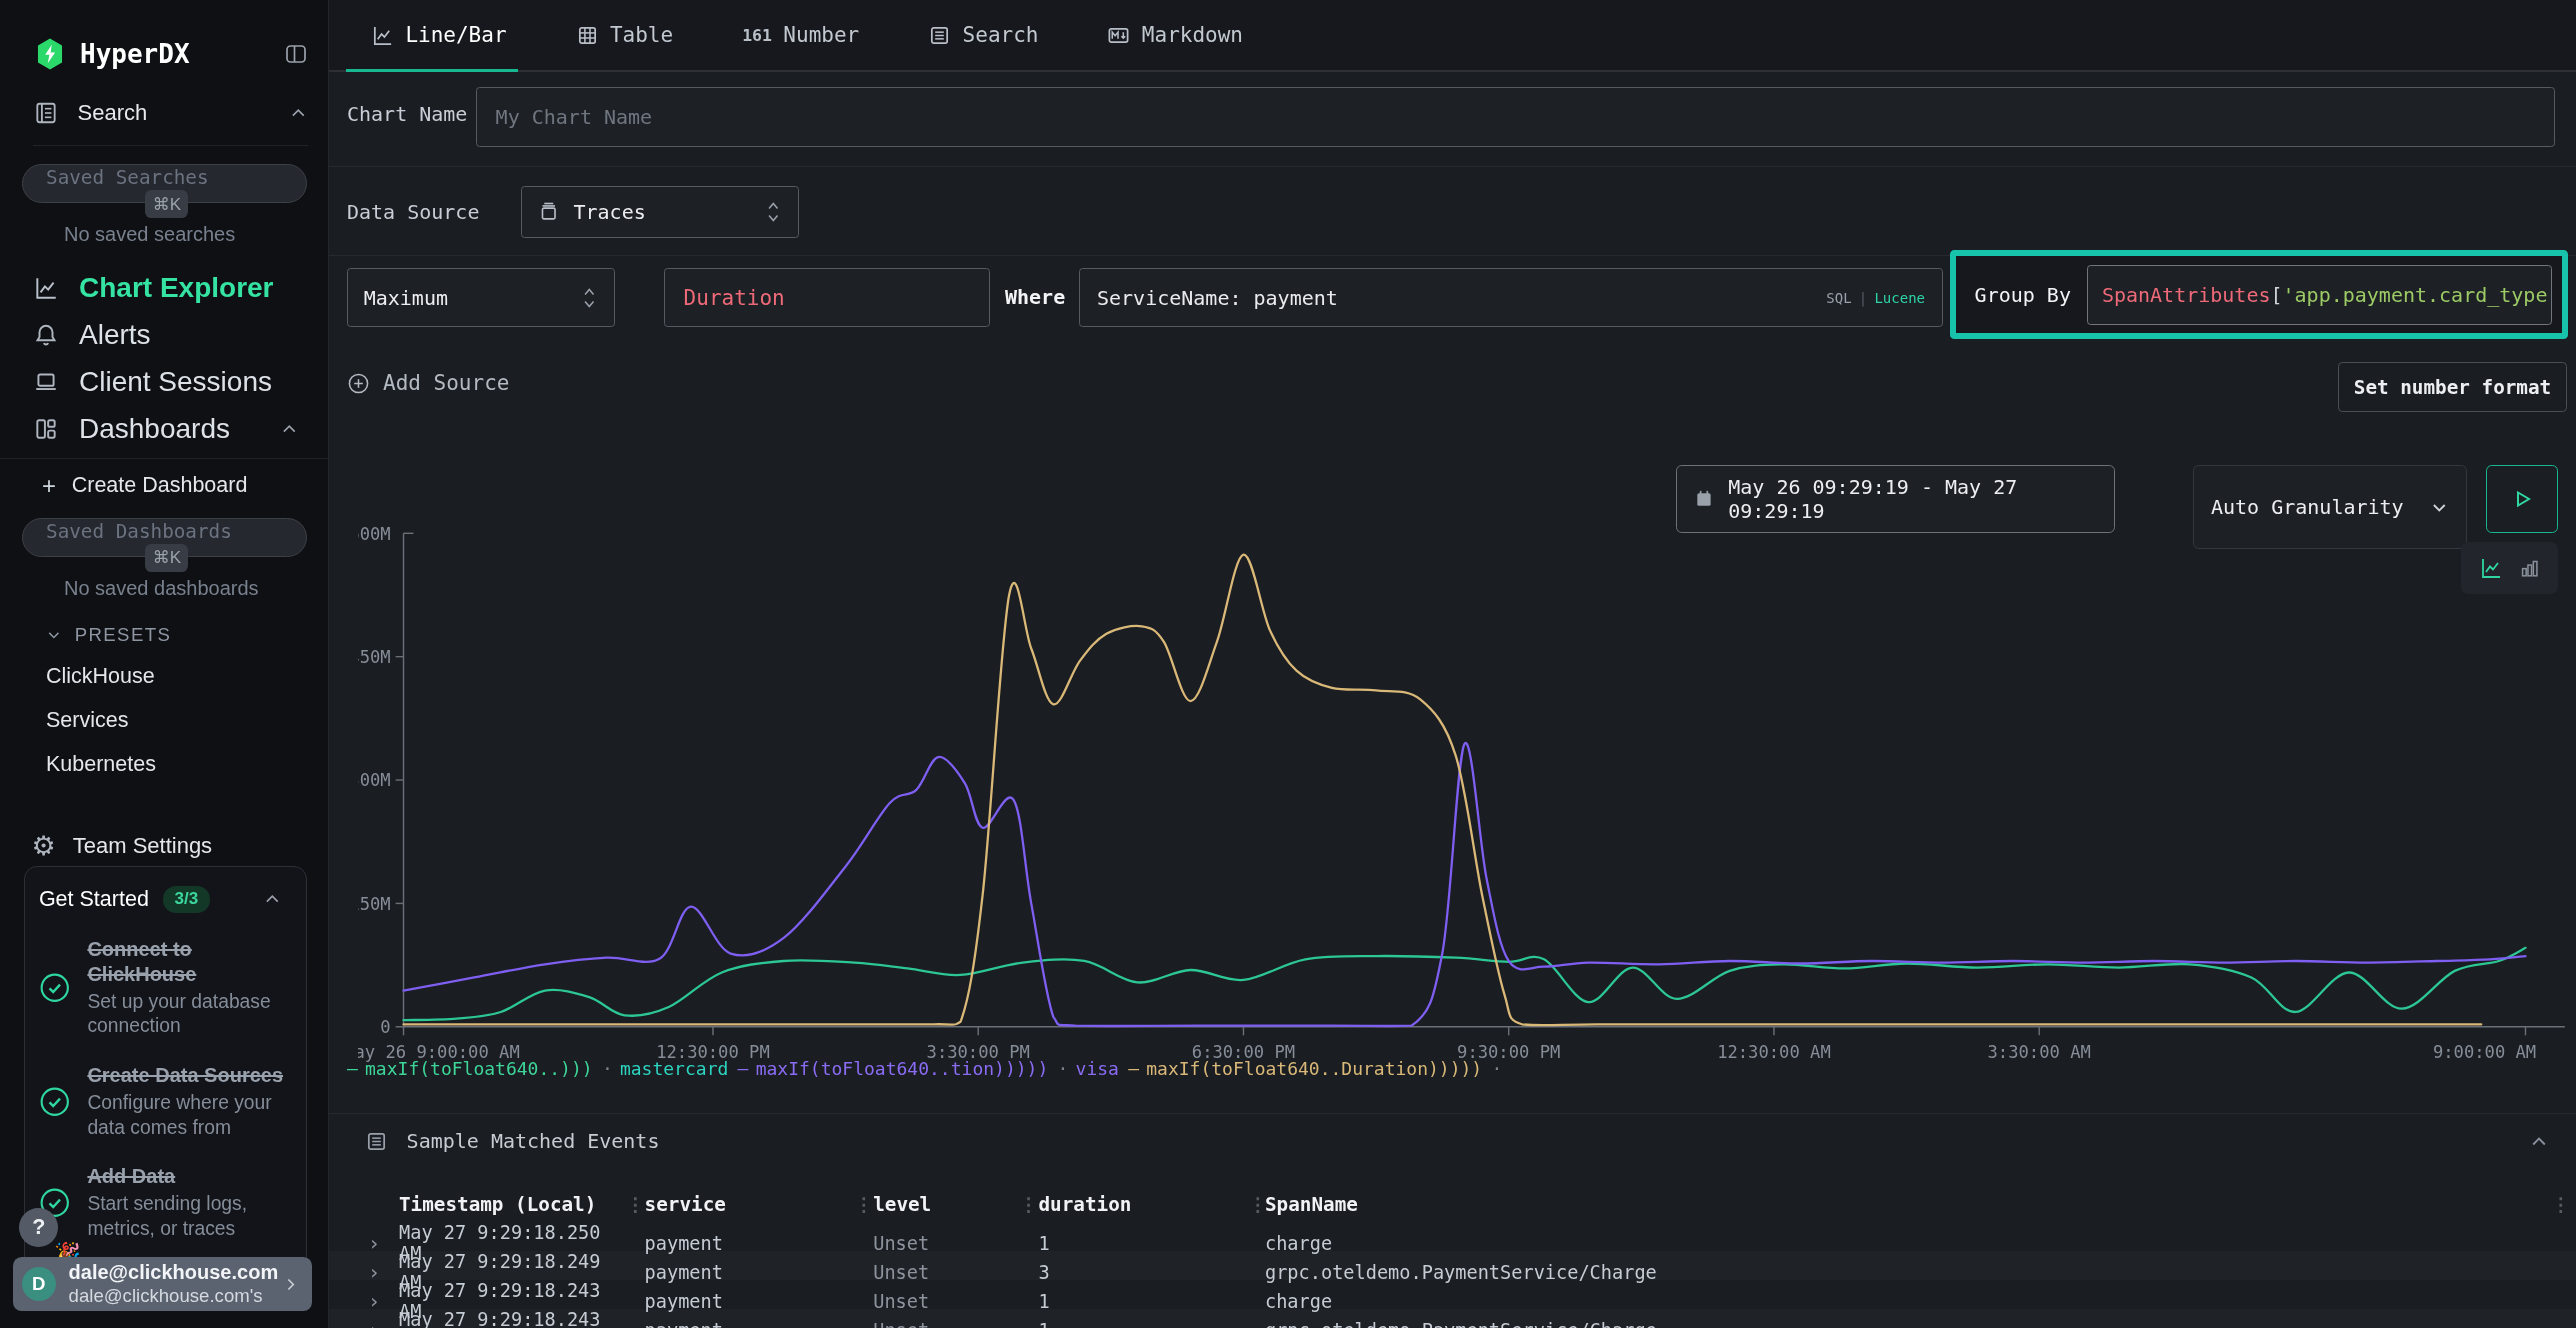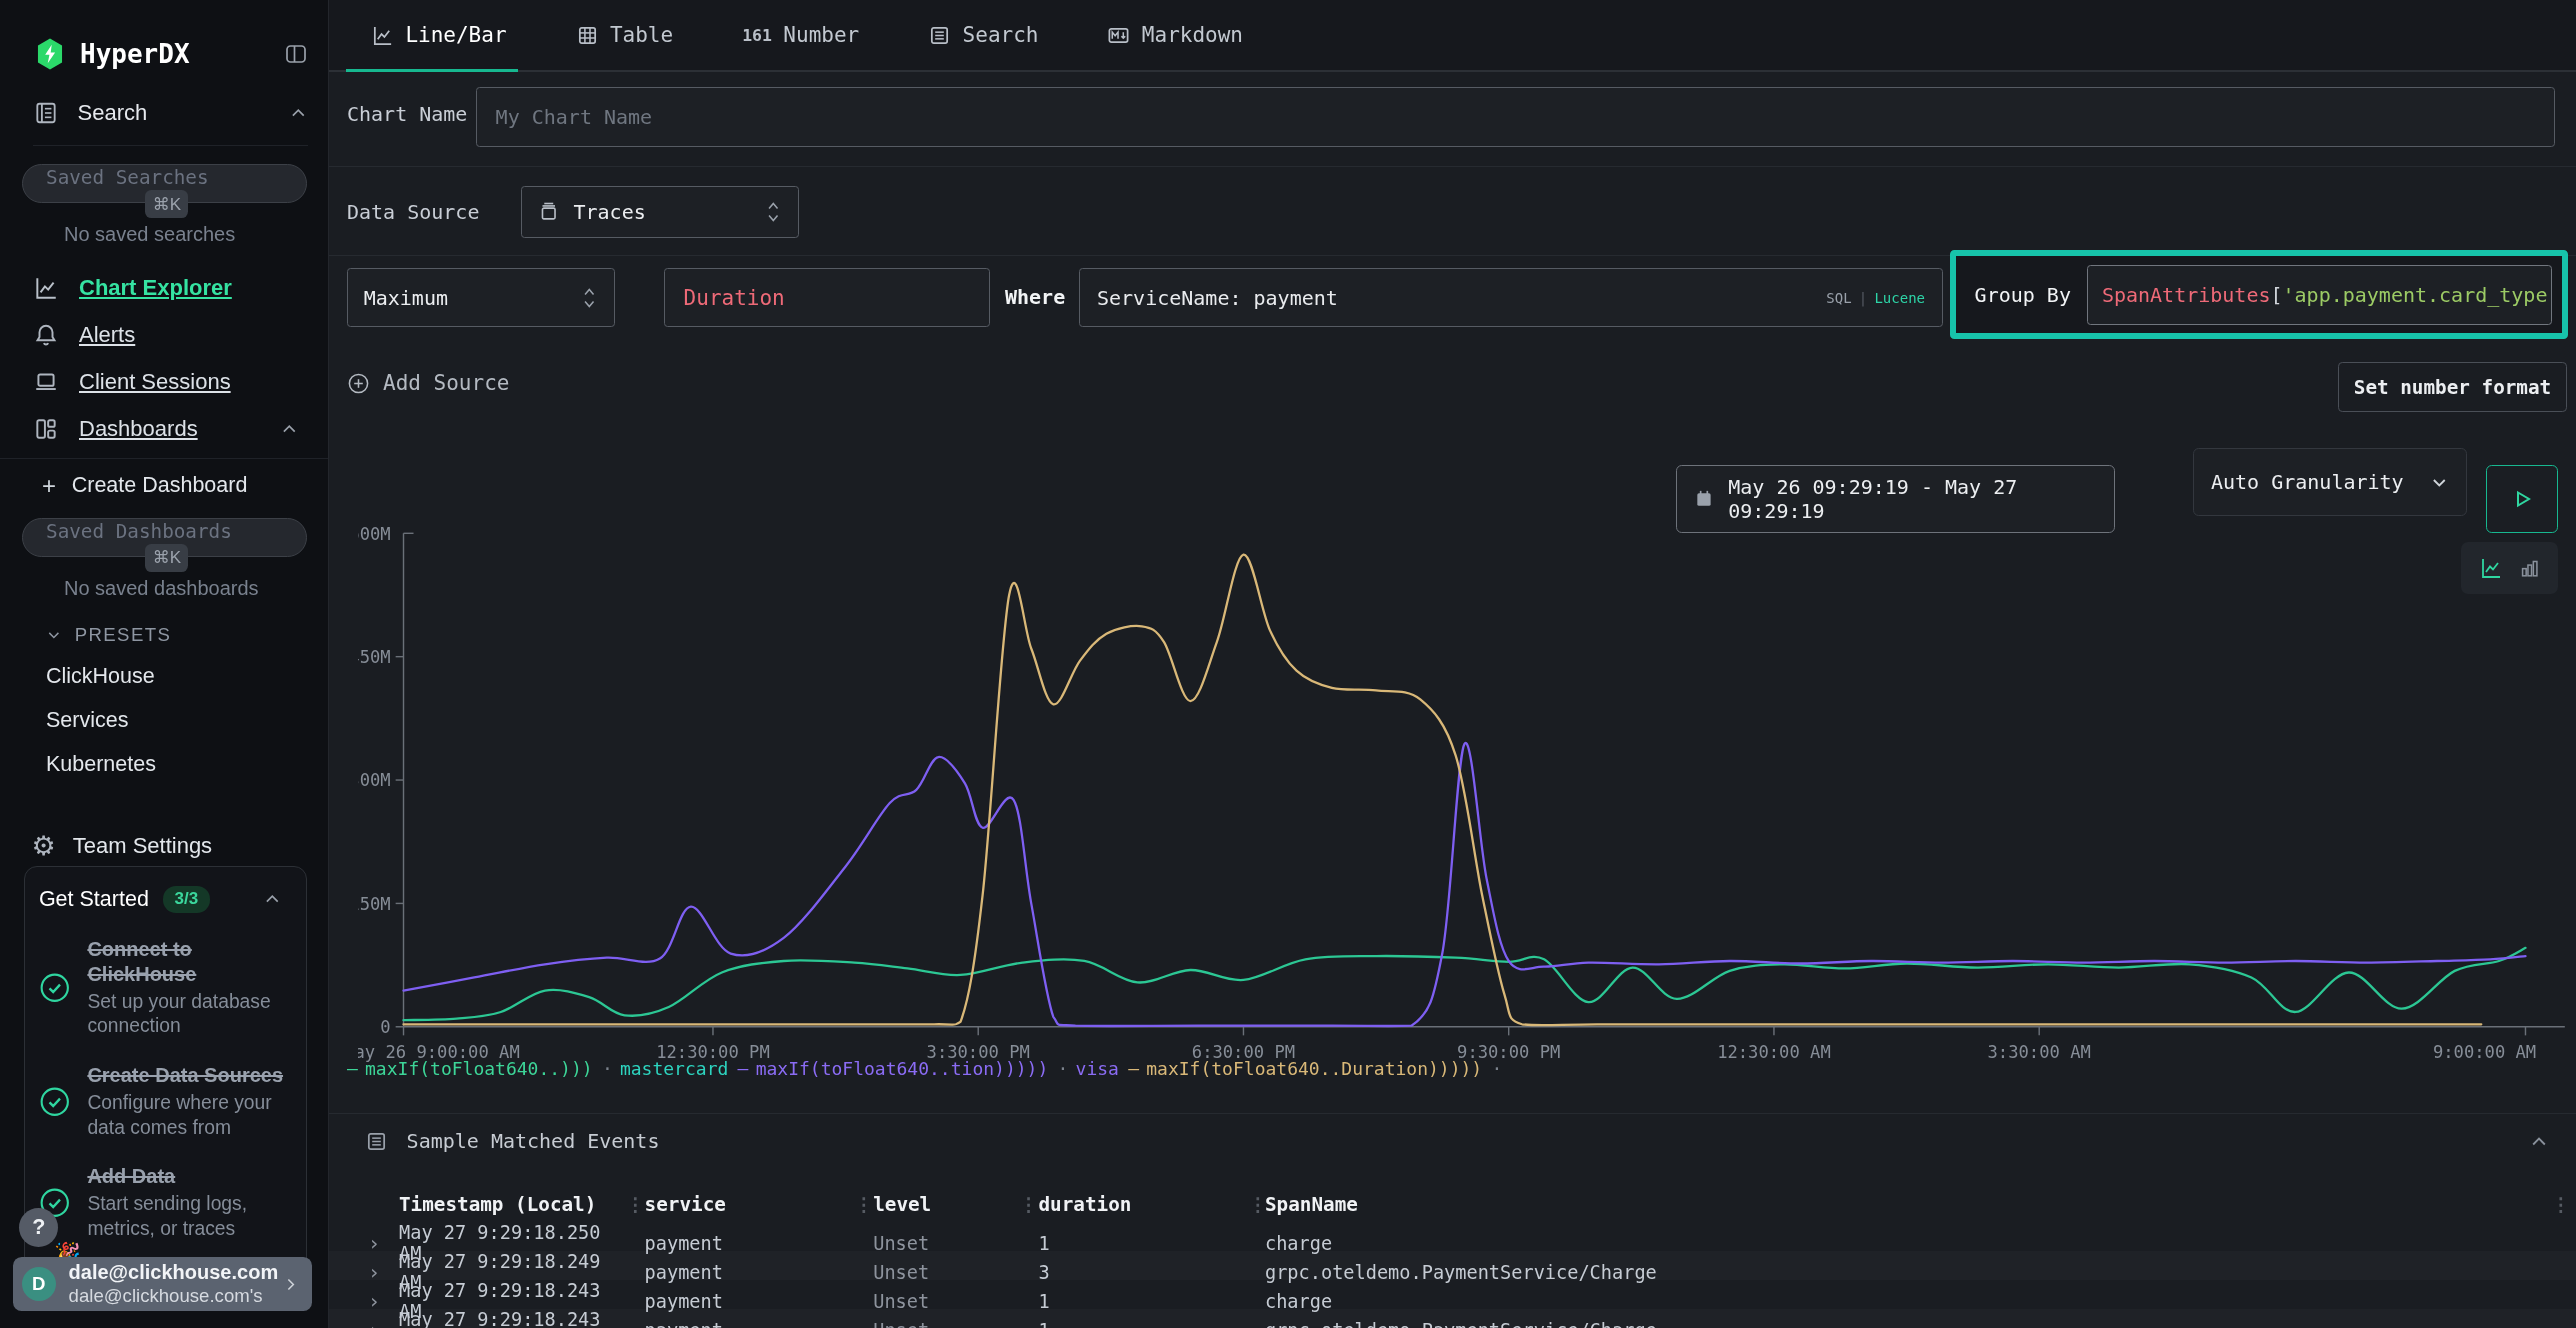--- a/index.html
+++ b/index.html
@@ -14,21 +14,21 @@
   .brand{font-family:"DejaVu Sans Mono",monospace;font-weight:bold;font-size:26px;color:#fff;margin-left:13px;flex:1;}
   .panel-ic{color:#9aa1ab;width:24px;height:24px;}
   .sec-head{display:flex;align-items:center;margin:29px 20px 0 33px;padding-bottom:18.6px;border-bottom:0.7px solid #1f2228;}
   .sec-head .lbl{font-size:22px;color:#e6e9ee;margin-left:18.6px;flex:1;}
   .pill{display:flex;align-items:center;background:#25282e;border:0.7px solid #3c4047;border-radius:20px;height:39px;margin:18.6px 21.5px 0 21.5px;padding:0 10px 0 15.7px;flex-direction:column;}
   .pill .ph{color:#6b7280;font-family:"DejaVu Sans Mono",monospace;font-size:19.3px;margin-left:11.4px;flex:1;background:none;border:none;outline:none;height:29px;}
   .pill input::placeholder{color:#6b7280;}
   .kbd{background:#383d45;color:#9ba2ac;border-radius:6.4px;font-size:17px;padding:3.6px 7.2px;}
   .empty-note{color:#79818e;font-size:20px;margin:20px 0 0 64px;}
   .nav{margin-top:18.6px;}
-  .nav-item{display:flex;align-items:center;height:47px;padding-left:33px;font-size:22px;color:#dde2e8;cursor:pointer;text-decoration:underline;}
+  .nav-item{display:flex;align-items:center;height:47px;padding-left:33px;font-size:28px;color:#dde2e8;cursor:pointer;}
   .nav-item .ic{width:26px;height:26px;color:#aeb5bf;margin-right:20px;flex:0 0 26px;}
   .nav-item.active{color:#35e3a2;font-weight:bold;}
   .nav-item.active .ic{color:#a9b0ba;}
   .nav-item .chev{margin-left:auto;margin-right:29px;color:#9aa1ab;width:18.6px;height:18.6px;}
   .side-div{border-top:0.7px solid #1f2228;margin:5.7px 0 0 0;}
   .create-dash{display:flex;align-items:center;height:44px;padding-left:42px;font-size:21.5px;color:#e3e7ec;margin-top:4.3px;}
   .create-dash .plus{font-size:24px;color:#cfd5dc;margin-right:15.7px;}
   .presets-row{display:flex;align-items:center;margin:24px 0 0 46px;color:#8e96a2;font-size:18.6px;letter-spacing:1.4px;}
   .presets-row .chev{width:15.7px;height:15.7px;margin-right:13px;color:#8e96a2;}
   .preset-item{font-size:21.5px;color:#e3e7ec;margin:18.6px 0 0 46px;cursor:pointer;}
@@ -380,21 +380,21 @@
     <div class="abs btn" style="left:2009px;top:362px;width:229px;height:50px">Set number format</div>
 
     <div class="abs datebox" style="left:1347px;top:465px;width:439px;height:68px">
       <svg class="ic" viewBox="0 0 24 24">
           <rect x="4" y="5.5" width="16" height="15" rx="2" fill="currentColor"></rect>
           <line x1="8" y1="2.5" x2="8" y2="7" stroke="currentColor" stroke-width="2"></line>
           <line x1="16" y1="2.5" x2="16" y2="7" stroke="currentColor" stroke-width="2"></line>
         </svg>
       <span>May 26 09:29:19 - May 27 09:29:19</span>
     </div>
-    <div class="abs gran" style="left:1864px;top:448px;width:274px;height:68px">
+    <div class="abs gran" style="left:1864px;top:465px;width:274px;height:84px">
       <span>Auto Granularity</span>
       <svg class="chev" viewBox="0 0 24 24">
           <polyline points="5,9 12,16 19,9" fill="none" stroke="currentColor" stroke-width="2.4"></polyline>
         </svg>
     </div>
     <div class="abs play" style="left:2157px;top:465px;width:72px;height:68px">
       <svg viewBox="0 0 24 24">
           <path d="M8 5.5l11 6.5-11 6.5z" fill="none" stroke="currentColor" stroke-width="2"></path>
         </svg>
     </div>

